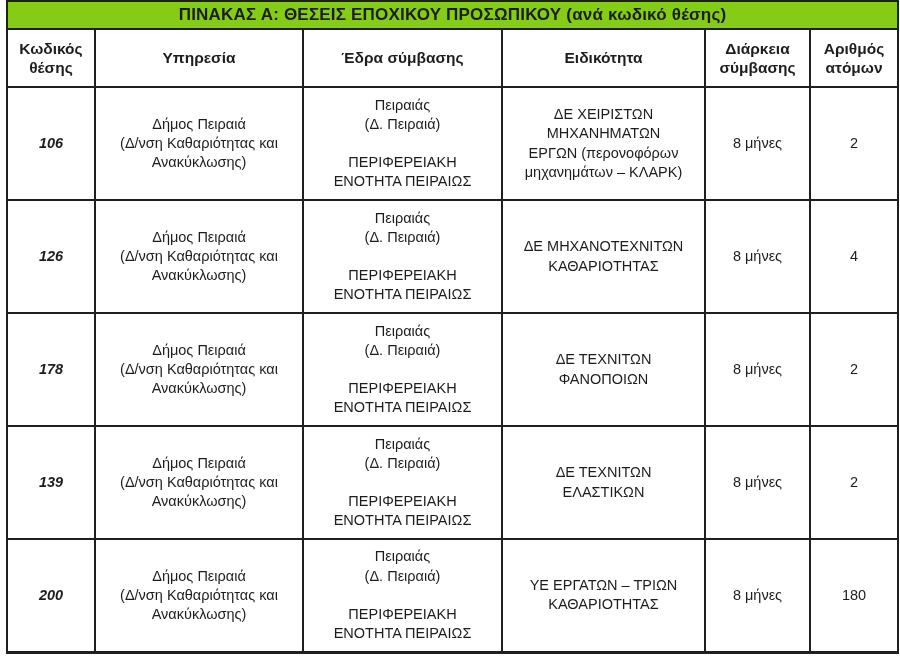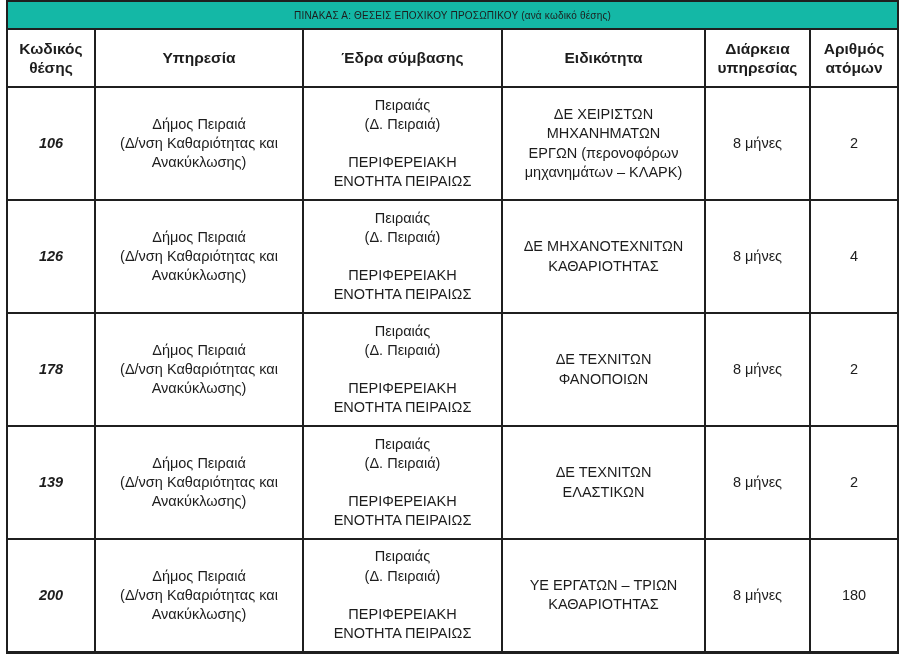--- a/index.html
+++ b/index.html
@@ -28,23 +28,23 @@
   table.positions td, table.positions th {
     border: 2px solid #1f1f1f;
     text-align: center;
     vertical-align: middle;
     white-space: pre-line;
     padding: 2px 6px;
     overflow: hidden;
   }
   tr.title-row { height: 28px; }
   td.title-cell {
-    background: #14b8a6;
-    font-weight: normal;
-    font-size: 10px;
+    background: #84cc16;
+    font-weight: bold;
+    font-size: 17px;
     letter-spacing: 0.2px;
     border-left-width: 7px;
     border-top-width: 3px;
   }
   tr.header-row { height: 58px; }
   tr.header-row th {
     font-weight: bold;
     font-size: 15.5px;
     line-height: 1.25;
     background: #ffffff;
@@ -75,21 +75,21 @@
       <tr class="title-row">
         <td class="title-cell" colspan="6">ΠΙΝΑΚΑΣ Α: ΘΕΣΕΙΣ ΕΠΟΧΙΚΟΥ ΠΡΟΣΩΠΙΚΟΥ (ανά κωδικό θέσης)</td>
       </tr>
       <tr class="header-row">
         <th>Κωδικός
 θέσης</th>
         <th>Υπηρεσία</th>
         <th>Έδρα σύμβασης</th>
         <th>Ειδικότητα</th>
         <th>Διάρκεια
-υπηρεσίας</th>
+σύμβασης</th>
         <th>Αριθμός
 ατόμων</th>
       </tr>
       <tr class="data-row">
         <td class="code-cell">106</td>
         <td>Δήμος Πειραιά
 (Δ/νση Καθαριότητας και
 Ανακύκλωσης)</td>
         <td>Πειραιάς
 (Δ. Πειραιά)

